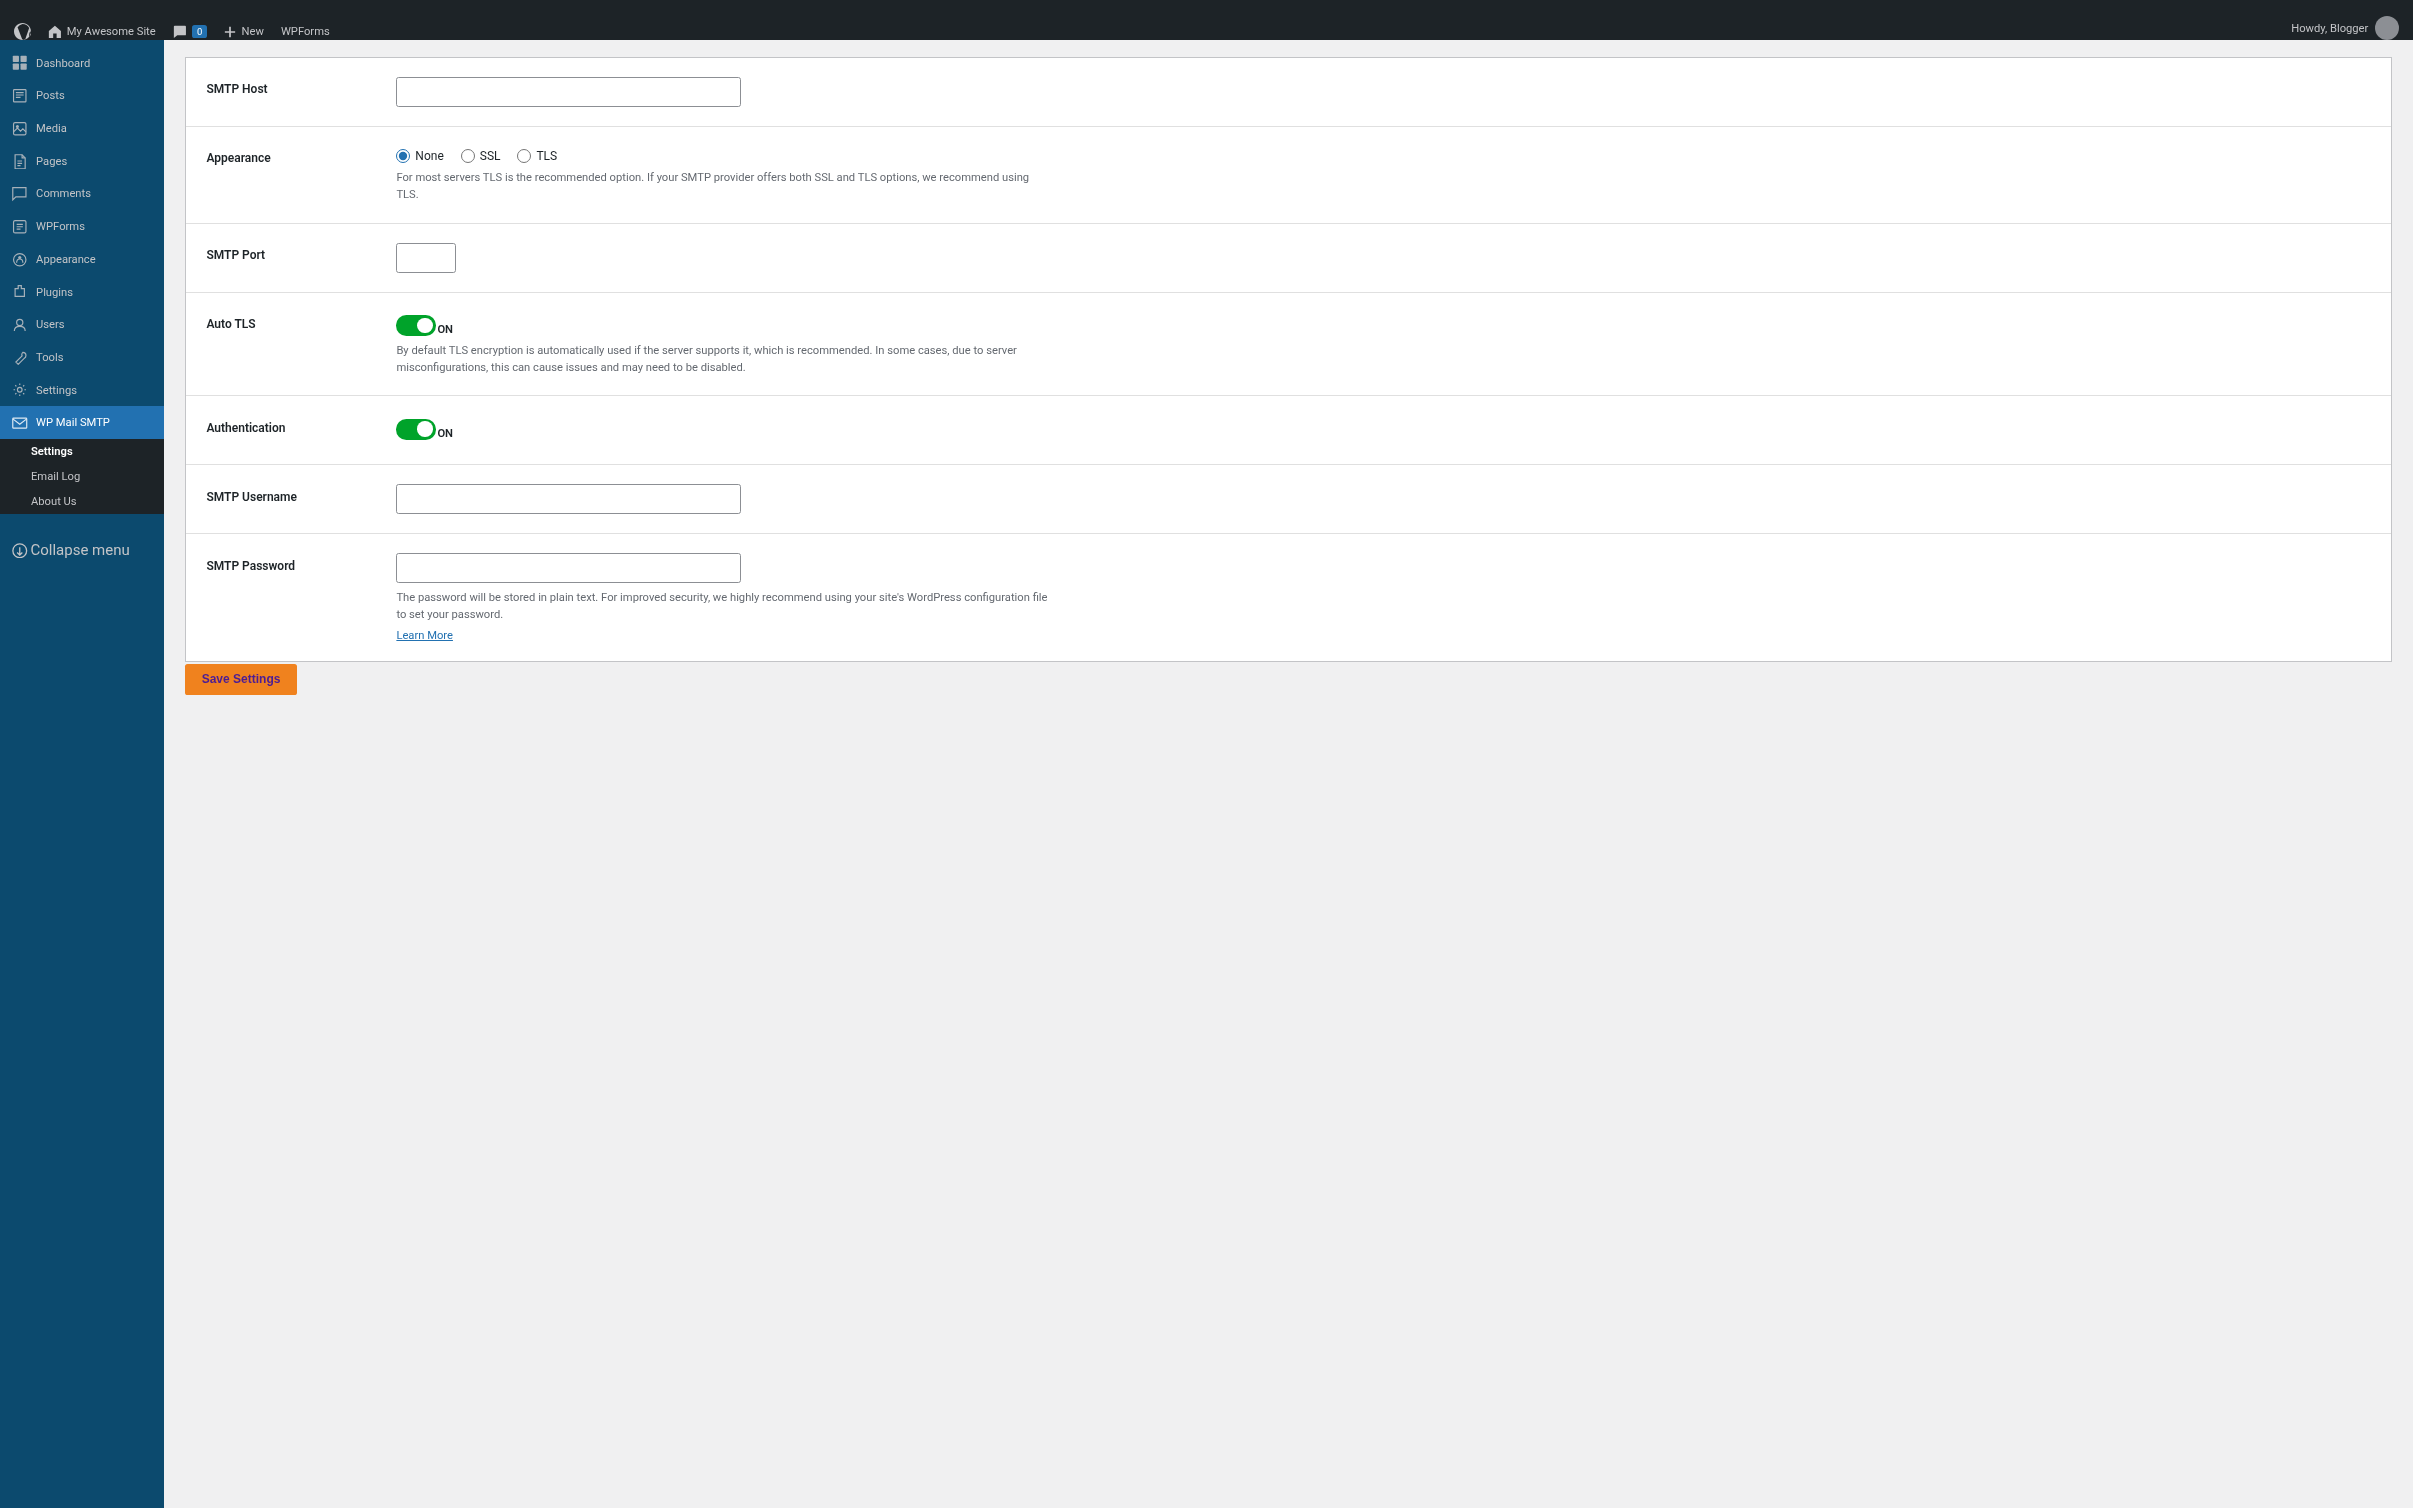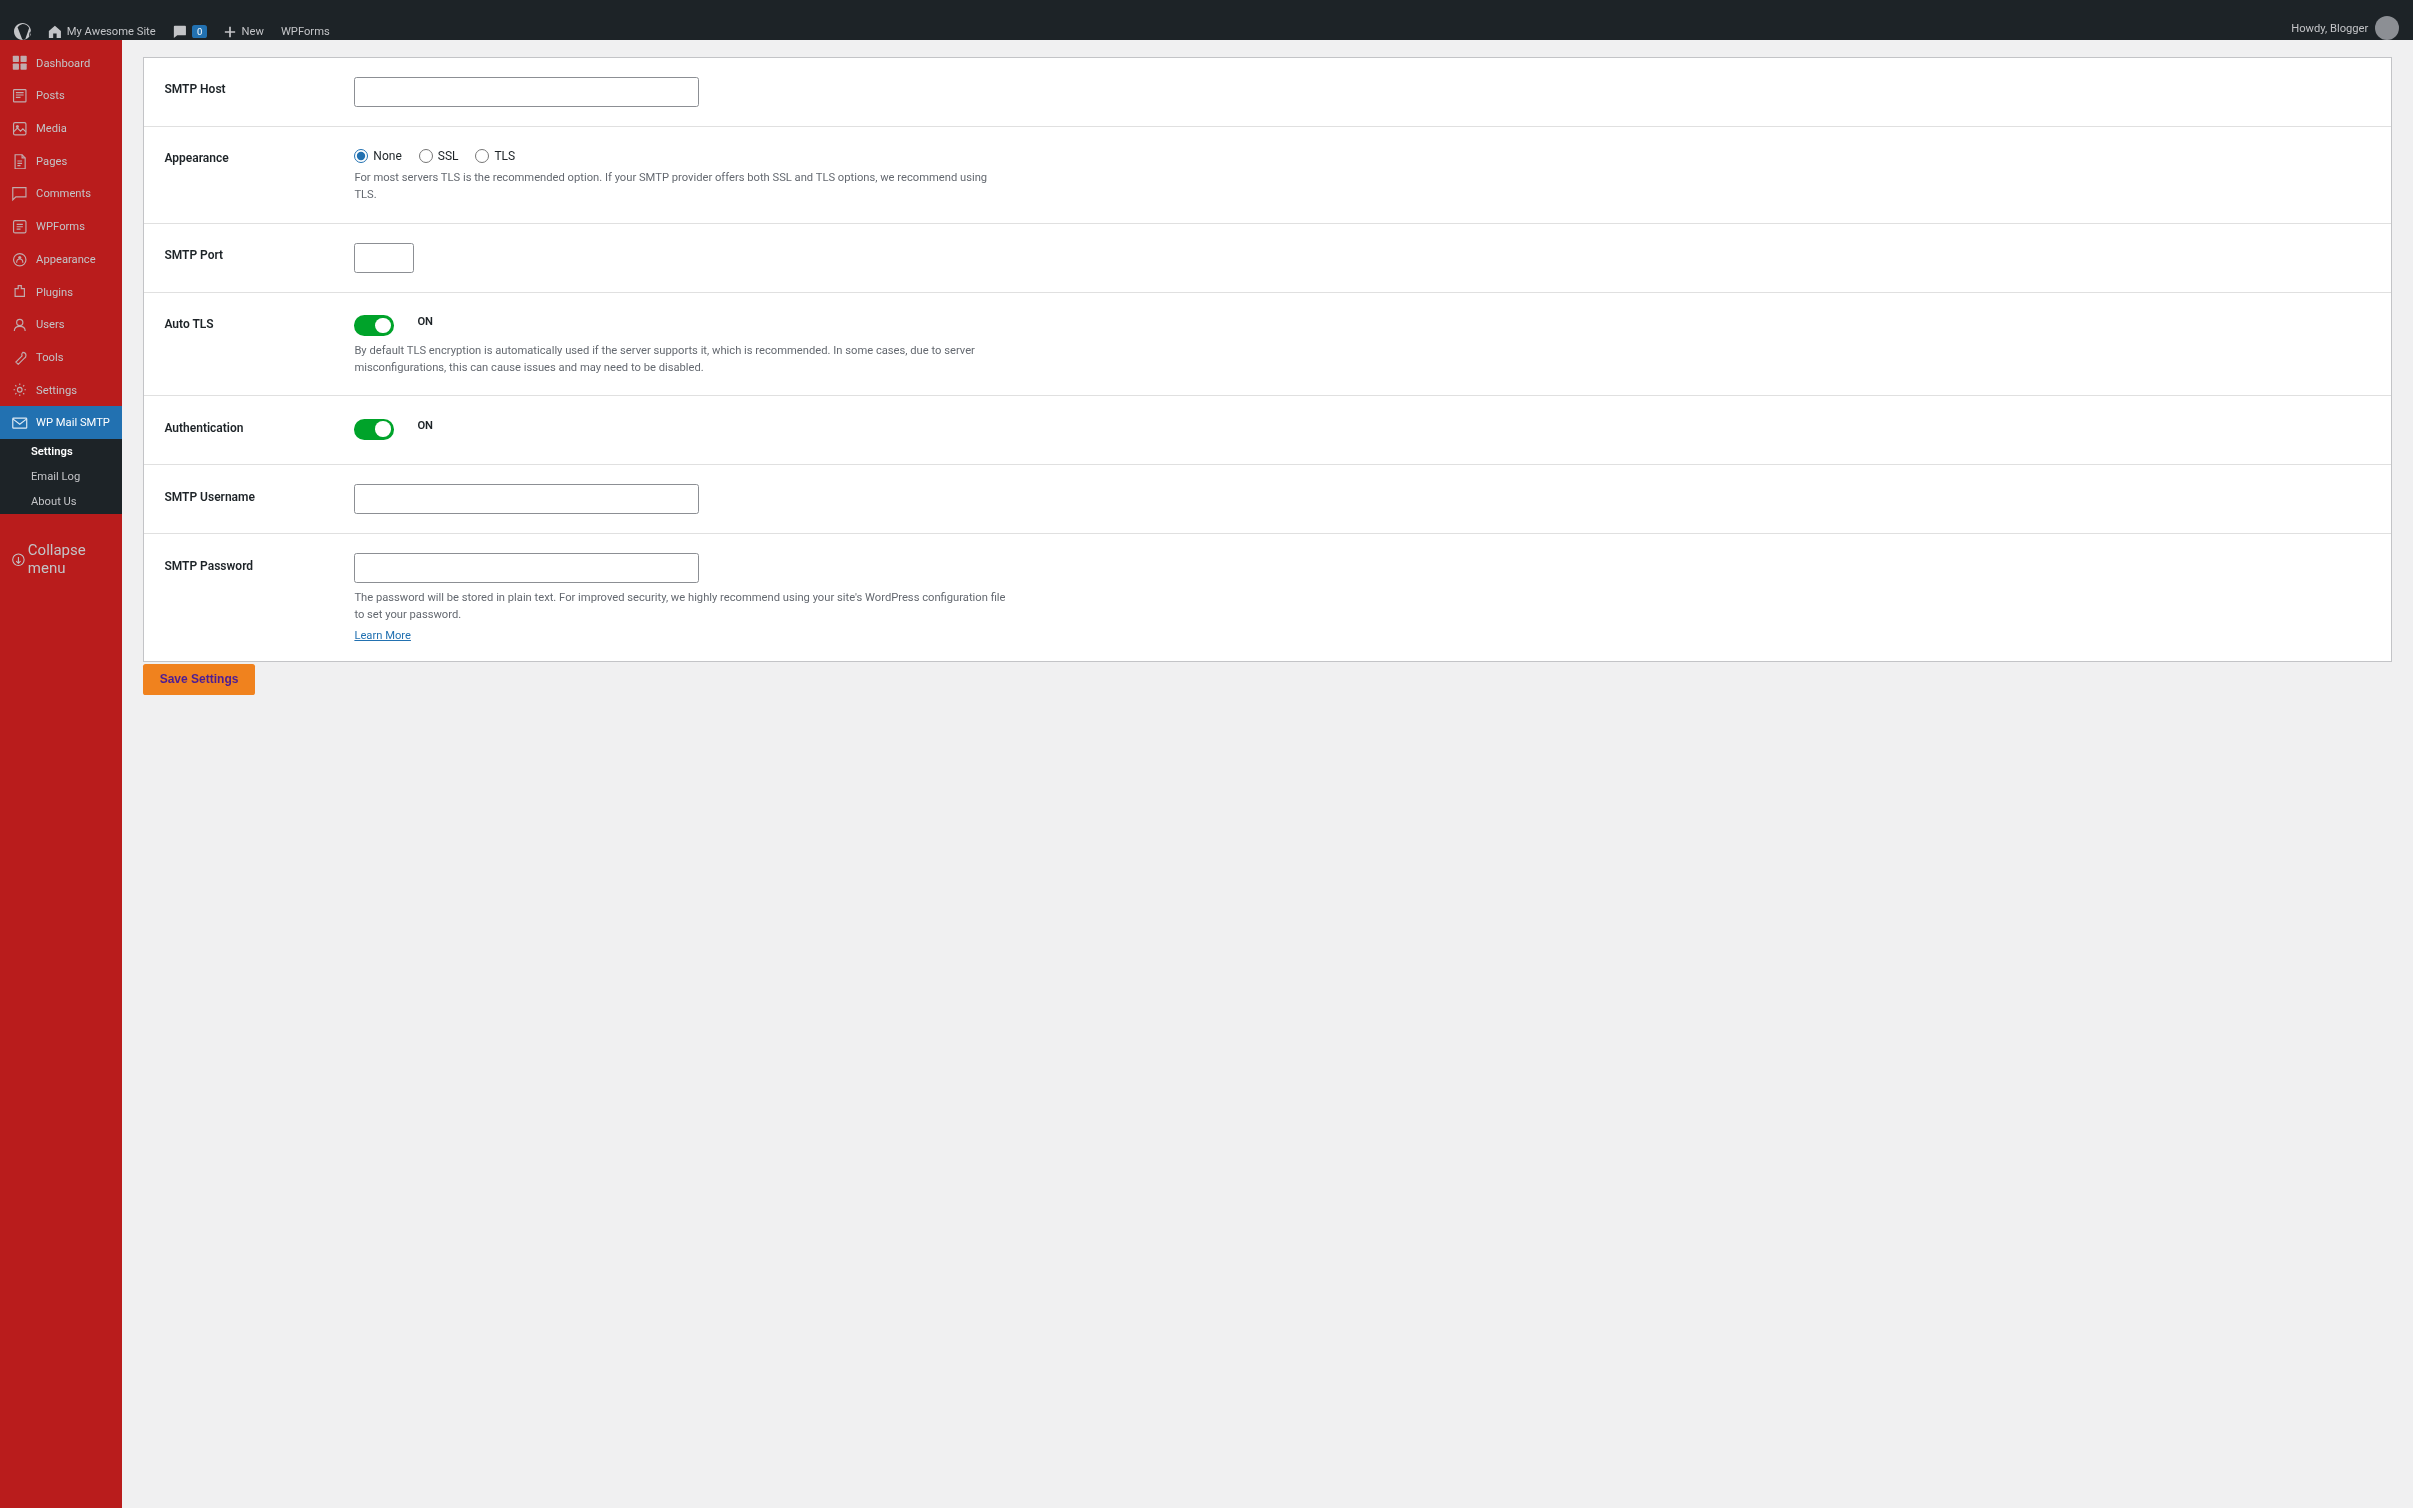--- a/index.html
+++ b/index.html
@@ -21,22 +21,22 @@
     .admin-bar-item { display: flex; align-items: center; gap: 5.2px; color: #c3c4c7; font-size: 11.2px; cursor: pointer; }
     .wp-logo { width: 17px; height: 17px; fill: #c3c4c7; }
     .admin-bar-right { color: #c3c4c7; font-size: 11.2px; display: flex; align-items: center; gap: 6.9px; }
     .comment-bubble { background: #2271b1; color: white; border-radius: 2.6px; padding: 0.9px 5.2px; font-size: 9.5px; }
 
     
     .layout { display: flex; flex: 1; overflow: hidden; }
 
     
     .sidebar {
-      width: 122px;
-      background: #b91c1c;
+      width: 164px;
+      background: #0c4a6e;
       color: #c3c4c7;
       flex-shrink: 0;
       overflow-y: auto;
       padding-top: 6.9px;
     }
     .sidebar-item {
       display: flex;
       align-items: center;
       gap: 8.6px;
       padding: 8.6px 12px;
@@ -127,21 +127,21 @@
       text-decoration: underline;
       cursor: pointer;
     }
 
     
     .radio-group { display: flex; align-items: flex-end; gap: 17px; padding-top: 3.4px; }
     .radio-label { display: flex; align-items: center; gap: 5.2px; font-size: 12px; color: #1d2327; cursor: pointer; }
     .radio-input { width: 13.8px; height: 13.8px; accent-color: #2271b1; cursor: pointer; }
 
     
-    .toggle-wrap { display: flex; align-items: flex-start; gap: 23px; padding-top: 3.4px; }
+    .toggle-wrap { display: flex; align-items: flex-end; gap: 1px; padding-top: 3.4px; }
     .toggle {
       width: 40px;
       height: 20.7px;
       background: #00a32a;
       border-radius: 10.3px;
       position: relative;
       cursor: pointer;
       flex-shrink: 0;
     }
     .toggle::after {

